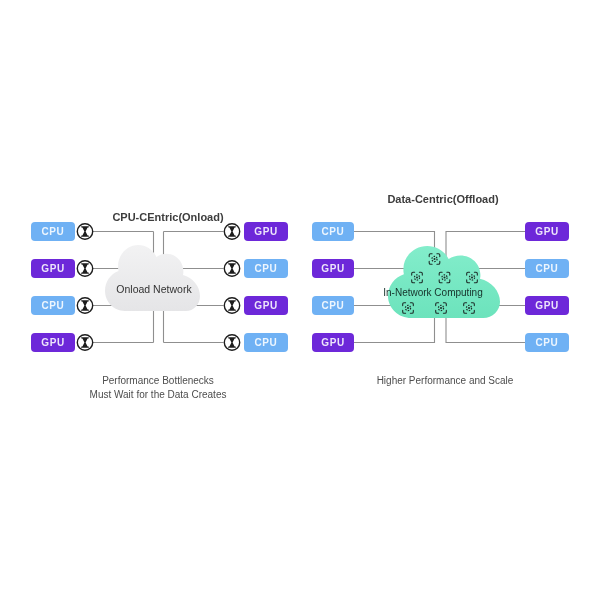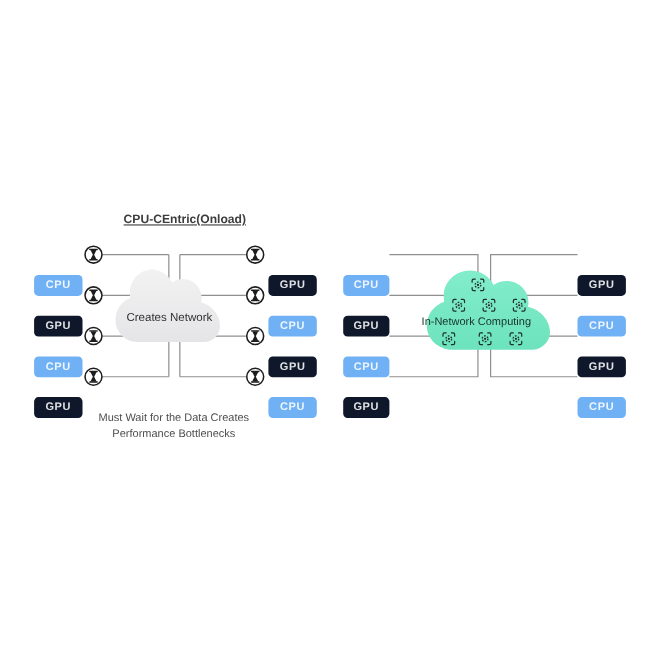--- a/index.html
+++ b/index.html
@@ -12,24 +12,23 @@
     font-size:11px;font-weight:700;color:#3d3d3d;text-align:center;width:210px;height:14px;
   }
   .caption{
     font-size:10px;color:#4d4d4d;text-align:center;width:210px;line-height:13.5px;
   }
   .node{
     position:absolute;height:19px;border-radius:4px;
     display:flex;align-items:center;justify-content:center;
     font-size:10px;font-weight:700;letter-spacing:0.6px;
     color:rgba(255,255,255,0.88);
-    margin-top:28px;
   }
   .cpu{background:#6fb1f4;}
-  .gpu{background:#0f172a;}
+  .gpu{background:#6d28d9;}
   .cloud-label{
     text-align:center;color:#333333;font-size:10.5px;
   }
   .cloud-label.green{color:#16312a;font-size:10px;}
   svg{position:absolute;left:0;top:0;}
 </style>
 </head>
 <body>
 
 <div class="canvas">
@@ -95,21 +94,22 @@
       <use href="#chip" x="434.5" y="259"></use>
       <use href="#chip" x="417" y="277.5"></use>
       <use href="#chip" x="444.5" y="277.5"></use>
       <use href="#chip" x="472" y="277.5"></use>
       <use href="#chip" x="408" y="308"></use>
       <use href="#chip" x="441" y="308"></use>
       <use href="#chip" x="469" y="308"></use>
     </g>
   </svg>
 
-  <div class="abs title" style="left:63px;top:194px;text-decoration:underline;">CPU-CEntric(Onload)</div>
+  <div class="abs title" style="left:63px;top:211px;">CPU-CEntric(Onload)</div>
+  <div class="abs title" style="left:338px;top:193px;">Data-Centric(Offload)</div>
 
   <div class="node cpu" style="left:31px;top:222px;width:44px;">CPU</div>
   <div class="node gpu" style="left:31px;top:259px;width:44px;">GPU</div>
   <div class="node cpu" style="left:31px;top:296px;width:44px;">CPU</div>
   <div class="node gpu" style="left:31px;top:333px;width:44px;">GPU</div>
 
   <div class="node gpu" style="left:244px;top:222px;width:44px;">GPU</div>
   <div class="node cpu" style="left:244px;top:259px;width:44px;">CPU</div>
   <div class="node gpu" style="left:244px;top:296px;width:44px;">GPU</div>
   <div class="node cpu" style="left:244px;top:333px;width:44px;">CPU</div>
@@ -117,23 +117,24 @@
   <div class="node cpu" style="left:312px;top:222px;width:42px;">CPU</div>
   <div class="node gpu" style="left:312px;top:259px;width:42px;">GPU</div>
   <div class="node cpu" style="left:312px;top:296px;width:42px;">CPU</div>
   <div class="node gpu" style="left:312px;top:333px;width:42px;">GPU</div>
 
   <div class="node gpu" style="left:525px;top:222px;width:44px;">GPU</div>
   <div class="node cpu" style="left:525px;top:259px;width:44px;">CPU</div>
   <div class="node gpu" style="left:525px;top:296px;width:44px;">GPU</div>
   <div class="node cpu" style="left:525px;top:333px;width:44px;">CPU</div>
 
-  <div class="abs cloud-label" style="left:95px;top:283px;width:118px;">Creates Network</div>
+  <div class="abs cloud-label" style="left:95px;top:283px;width:118px;">Onload Network</div>
   <div class="abs cloud-label green" style="left:374px;top:287px;width:118px;">In-Network Computing</div>
 
   <div class="abs caption" style="left:53px;top:374px;">
+    <div>Performance Bottlenecks</div>
     <div>Must Wait for the Data Creates</div>
-    <div>Performance Bottlenecks</div>
   </div>
   <div class="abs caption" style="left:340px;top:374px;">
+    <div>Higher Performance and Scale</div>
   </div>
 
 </div>
 
 </body></html>

